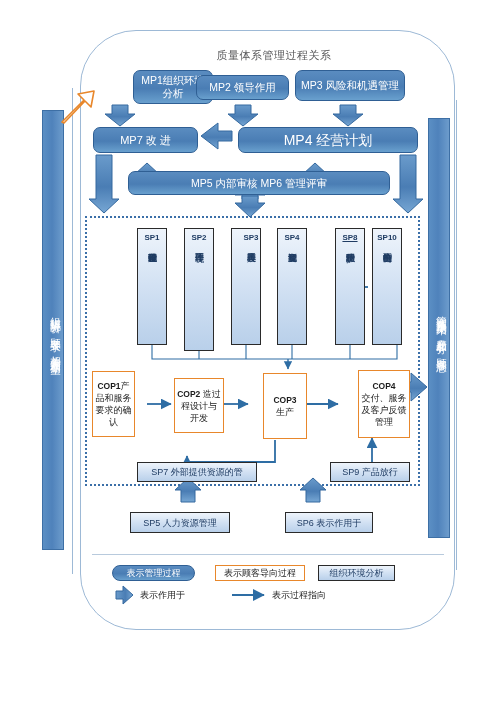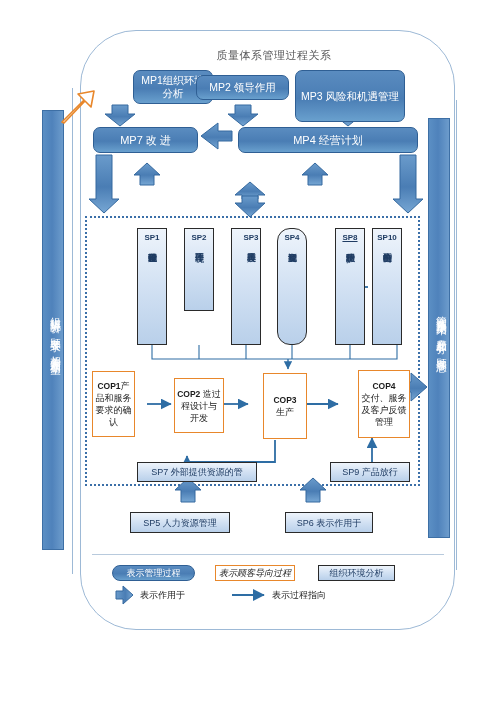--- a/index.html
+++ b/index.html
@@ -256,43 +256,44 @@
       <path d="M275,440 v22 h-88 v-6"></path>
 
       <path d="M372,462 v-24"></path>
     </g>
   </svg>
 
   <div class="box mp" style="left:93px;top:70px;width:80px;height:34px;margin-left:40px;">MP1组织环境分析</div>
 
   <div class="box mp" style="left:196px;top:75px;width:93px;height:25px;">MP2 领导作用</div>
 
-  <div class="box mp" style="left:295px;top:70px;width:110px;height:52px;">MP3 风险和机遇管理</div>
+  <div class="box mp" style="left:295px;top:70px;width:110px;height:31px;">MP3 风险和机遇管理</div>
 
   <div class="box mp" style="left:93px;top:127px;width:105px;height:26px;font-size:11px;">MP7 改 进</div>
 
-  <div class="box mp" style="left:238px;top:127px;width:180px;height:26px;font-size:11px;">MP4 经营计划</div>
-
+  <div class="box mp" style="left:238px;top:127px;width:180px;height:26px;font-size:14px;">MP4 经营计划</div>
+
+  <div class="box mp" style="left:128px;top:171px;width:262px;height:24px;font-size:10.5px;">MP5 内部审核     MP6 管理评审</div>
 
   <div class="box sp sp-v" style="left:137px;top:228px;width:30px;height:117px;">
     <span class="sp-code">SP1</span>
     <span class="sp-text">基础设施和设备管理</span>
   </div>
 
-  <div class="box sp sp-v" style="left:184px;top:228px;width:30px;height:83px;">
+  <div class="box sp sp-v" style="left:184px;top:228px;width:30px;height:123px;">
     <span class="sp-code">SP2</span>
     <span class="sp-text">工作环境管理</span>
   </div>
 
   <div class="box sp sp-v" style="left:231px;top:228px;width:30px;height:117px;padding-left:12px;">
     <span class="sp-code">SP3</span>
     <span class="sp-text">模具工装管理</span>
   </div>
 
-  <div class="box sp sp-v" style="left:277px;top:228px;width:30px;height:117px;border-radius:13px;">
+  <div class="box sp sp-v" style="left:277px;top:228px;width:30px;height:117px;">
     <span class="sp-code">SP4</span>
     <span class="sp-text">监视和测量资</span>
   </div>
 
   <div class="box sp sp-v" style="left:335px;top:228px;width:30px;height:117px;text-decoration:underline;">
     <span class="sp-code">SP8</span>
     <span class="sp-text">标识及防护管理</span>
   </div>
 
   <div class="box sp sp-v" style="left:372px;top:228px;width:30px;height:117px;">
@@ -319,21 +320,21 @@
   <div class="box sp" style="left:137px;top:462px;width:120px;height:20px;font-size:9px;">SP7  外部提供资源的管</div>
 
   <div class="box sp" style="left:330px;top:462px;width:80px;height:20px;font-size:9px;">SP9  产品放行</div>
 
   <div class="box sp" style="left:130px;top:512px;width:100px;height:21px;font-size:9px;">SP5 人力资源管理</div>
 
   <div class="box sp" style="left:285px;top:512px;width:88px;height:21px;font-size:9px;">SP6 表示作用于</div>
 
   <div class="legend-item lg-mp" style="left:112px;top:565px;width:83px;height:16px;">表示管理过程</div>
 
-  <div class="legend-item lg-cop" style="left:215px;top:565px;width:80px;height:16px;font-style:italic;">表示顾客导向过程</div>
+  <div class="legend-item lg-cop" style="left:215px;top:565px;width:90px;height:16px;">表示顾客导向过程</div>
 
   <div class="legend-item lg-sp" style="left:318px;top:565px;width:77px;height:16px;">组织环境分析</div>
 
   <svg class="layer">
     <defs>
       <marker id="ah2" markerWidth="7" markerHeight="7" refX="5.6" refY="3" orient="auto">
         <path d="M0,0 L6,3 L0,6 Z" fill="#2e6da4"></path>
       </marker>
     </defs>
 

